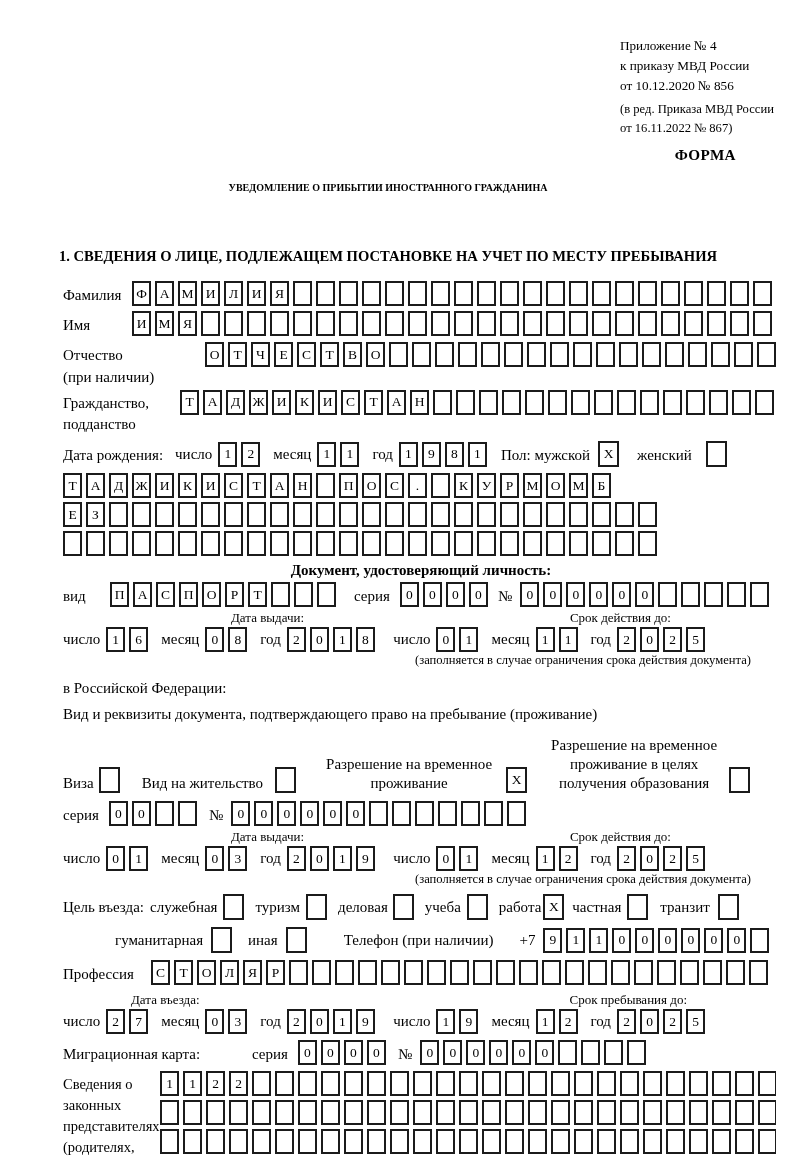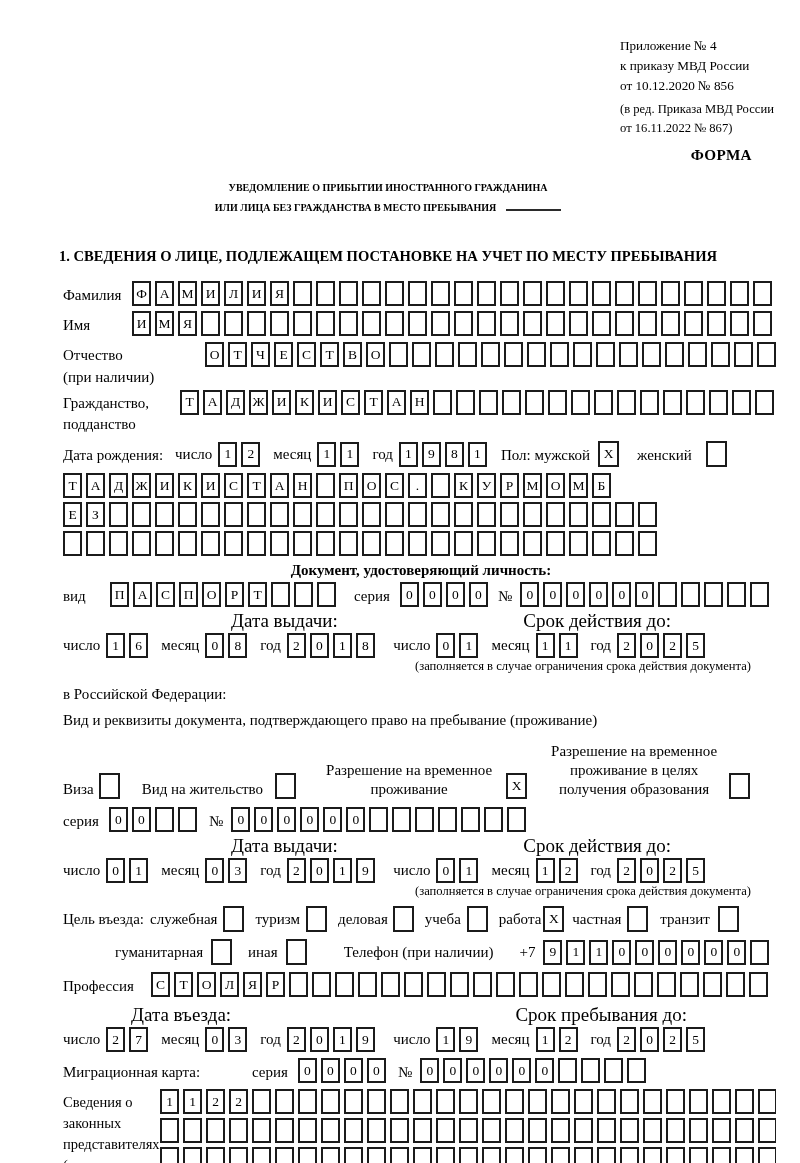--- a/index.html
+++ b/index.html
@@ -1,21 +1,21 @@
 <!DOCTYPE html>
 <html lang="ru"><head>
 <meta charset="utf-8">
 <style>
   html,body{margin:0;padding:0;background:#ffffff;}
   .page{position:relative;width:776px;height:1163px;background:#fff;overflow:hidden;
         font-family:"Liberation Serif",serif;color:#000;}
   
   .annex{position:absolute;left:620px;top:36px;width:175px;font-size:13.2px;line-height:1.5;}
   .annex .ed{font-size:12.6px;margin-top:5px;line-height:1.5;}
-  .forma{position:absolute;right:24px;top:146px;font-weight:bold;font-size:15.2px;letter-spacing:.4px;}
+  .forma{position:absolute;right:40px;top:146px;font-weight:bold;font-size:15.2px;letter-spacing:.4px;}
   .title{position:absolute;left:0;right:0;top:180px;text-align:center;font-weight:bold;font-size:10px;line-height:1.55;}
   .uline{display:inline-block;width:55px;height:13px;border-bottom:2px solid #2b2b2b;margin-left:10px;}
   .sec1{position:absolute;left:0;right:0;top:248px;text-align:center;font-weight:bold;font-size:14.6px;}
   
   .form{position:absolute;left:63px;top:281px;width:716px;font-size:15px;}
   .frow{display:flex;align-items:flex-start;}
   .vcen{align-items:center;}
   .lbl{flex:none;line-height:1.35;padding-top:3px;white-space:nowrap;}
   .lblcol{flex:none;line-height:1.45;padding-top:3px;white-space:nowrap;}
   
@@ -24,21 +24,21 @@
         display:inline-flex;align-items:center;justify-content:center;font-size:13.5px;flex:none;background:#fff;}
   .cb .cell{width:21px;height:26px;}
   .stack{display:flex;flex-direction:column;}
   .gap4 > .cells{margin-bottom:4px;}
   
   .drow{display:flex;align-items:center;}
   .dg{display:flex;align-items:center;}
   .dg .dl{margin-right:6px;white-space:nowrap;}
   .dg .dl.mid{margin-left:9px;}
   .dg2{margin-left:auto;margin-right:70px;}
-  .hdrs{display:flex;font-size:19px;}
+  .hdrs{display:flex;font-size:13px;}
   .note{text-align:right;font-size:12.6px;padding-right:28px;}
   .chead{text-align:center;font-weight:bold;font-size:15px;}
   .para{line-height:1.75;}
   
   .cbrow{display:flex;align-items:flex-end;}
   .cbt{line-height:1.3;padding-top:3px;white-space:nowrap;}
   .cbt.center{text-align:center;white-space:normal;line-height:1.28;padding-top:3px;}
   .prow{display:flex;align-items:center;}
   .plbl{white-space:nowrap;}
   
@@ -57,21 +57,20 @@
     <div class="ed">
       <div>(в ред. Приказа МВД России</div>
       <div>от 16.11.2022 № 867)</div>
     </div>
   </div>
 
   <div class="forma">ФОРМА</div>
 
   <div class="title">
     <div>УВЕДОМЛЕНИЕ О ПРИБЫТИИ ИНОСТРАННОГО ГРАЖДАНИНА</div>
-    <div><span>ИЛИ ЛИЦА БЕЗ ГРАЖДАНСТВА В МЕСТО ПРЕБЫВАНИЯ</span><span class="uline"></span></div>
   </div>
 
   <div class="sec1">1. СВЕДЕНИЯ О ЛИЦЕ, ПОДЛЕЖАЩЕМ ПОСТАНОВКЕ НА УЧЕТ ПО МЕСТУ ПРЕБЫВАНИЯ</div>
 
   <div class="form">
 
     <div class="frow vcen mb5">
       <span class="lbl" style="width:69px">Фамилия</span>
       <span class="cells">
           <span class="cell">Ф</span>

